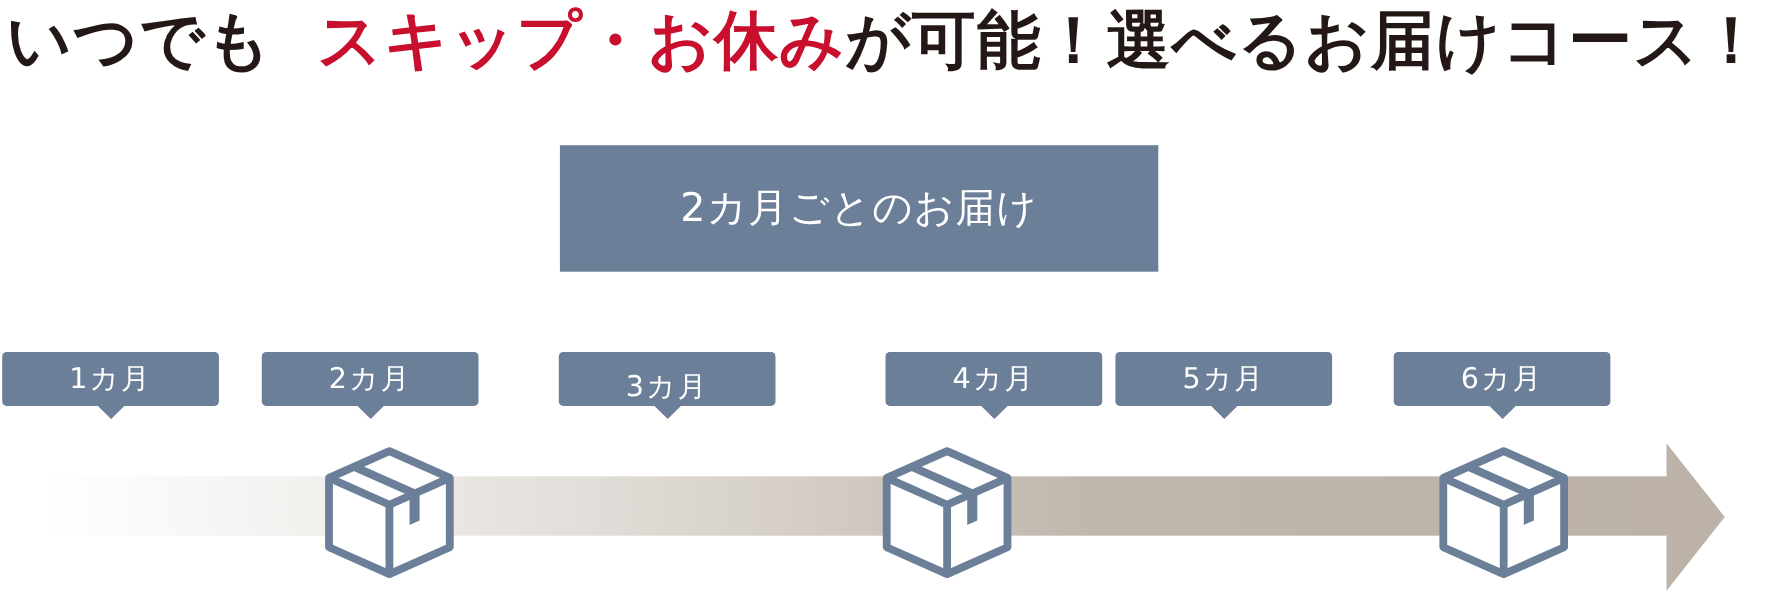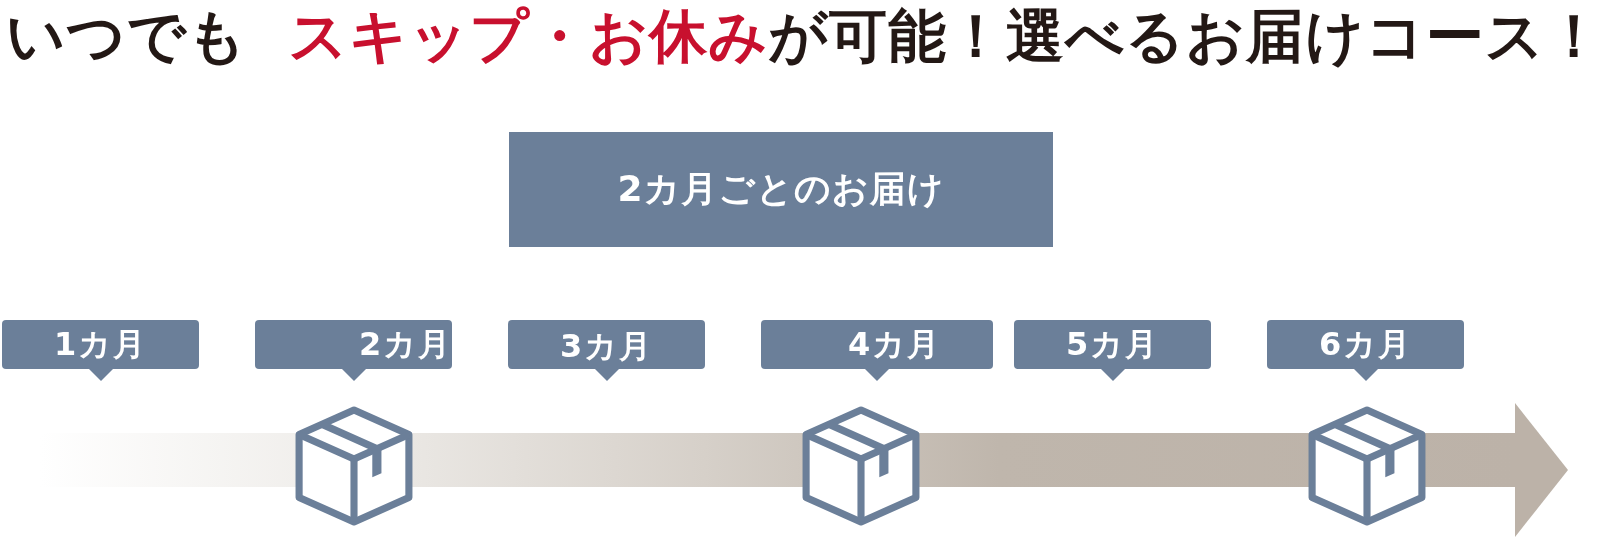--- a/index.html
+++ b/index.html
@@ -3,24 +3,24 @@
 <meta charset="utf-8">
 <style>
   html, body { margin: 0; padding: 0; background: #ffffff; }
   body { width: 1622px; height: 542px; position: relative; overflow: hidden;
          font-family: "DejaVu Sans", "Liberation Sans", sans-serif; }
   .title { position: absolute; left: 6px; top: -4px; white-space: nowrap;
            font-size: 58px; font-weight: bold; letter-spacing: 1px; color: #231815; line-height: 80px; }
   .title .hl { color: #c8102e; margin-left: 41px; }
   .banner { position: absolute; left: 509px; top: 132px; width: 544px; height: 115px;
             background: #6b7f99; color: #ffffff; display: flex; align-items: center; justify-content: center;
-            font-size: 36px; font-weight: bold; letter-spacing: 1px; }
+            font-size: 36px; font-weight: normal; letter-spacing: 1px; }
   .month { position: absolute; top: 320px; width: 197px; height: 49px; background: #6b7f99;
            border-radius: 4px; color: #ffffff; display: flex; align-items: center; justify-content: center;
-           font-size: 32px; font-weight: bold; letter-spacing: 2px; }
+           font-size: 26px; font-weight: normal; letter-spacing: 2px; }
   .month::after { content: ""; position: absolute; left: 50%; bottom: -12px; margin-left: -12px;
                   width: 0; height: 0; border-left: 12px solid transparent; border-right: 12px solid transparent;
                   border-top: 12px solid #6b7f99; }
   .track { position: absolute; left: 40px; top: 433px; width: 1476px; height: 54px;
            background: linear-gradient(to right, #ffffff 0%, #efedea 20%, #d6d0c9 45%, #bfb6ac 65%, #bcb2a8 100%); }
   .arrowhead { position: absolute; left: 1515px; top: 403px; width: 0; height: 0;
                border-top: 67px solid transparent; border-bottom: 67px solid transparent;
                border-left: 53px solid #bcb2a8; }
   .box { position: absolute; top: 404px; width: 122px; height: 122px; }
 </style>
@@ -31,27 +31,27 @@
   <span>いつでも</span><span class="hl">スキップ・お休み</span><span>が可能！選べるお届けコース！</span>
 </div>
 
 <div class="banner">
   <span>2カ月ごとのお届け</span>
 </div>
 
 <div class="month" style="left:2px;">
     <span>1カ月</span>
   </div>
-<div class="month" style="left:255px;justify-content:flex-end;">
+<div class="month" style="left:238px;">
     <span>2カ月</span>
   </div>
 <div class="month" style="left:508px;align-items:flex-end;">
     <span>3カ月</span>
   </div>
-<div class="month" style="left:761px;padding-left:35px;">
+<div class="month" style="left:805px;">
     <span>4カ月</span>
   </div>
 <div class="month" style="left:1014px;text-align:right;">
     <span>5カ月</span>
   </div>
 <div class="month" style="left:1267px;">
     <span>6カ月</span>
   </div>
 
 <div class="track"></div>

